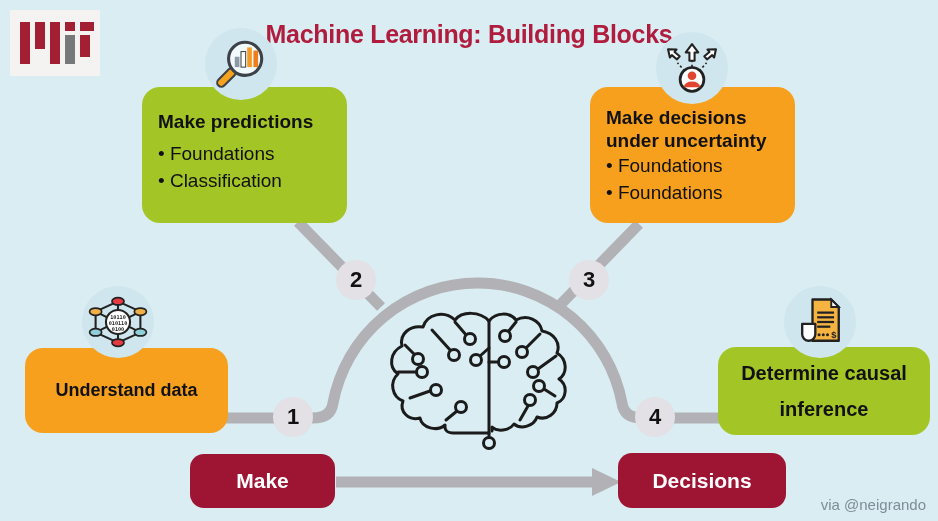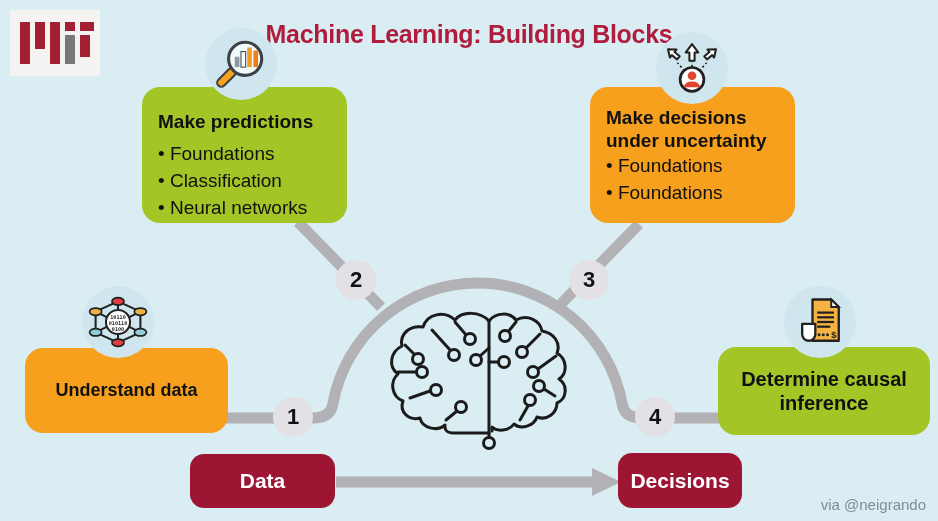--- a/index.html
+++ b/index.html
@@ -39,31 +39,31 @@
   #b-pred .inner{padding:23px 0 0 16px;}
   #b-unc{left:590px;top:87px;width:205px;height:136px;background:var(--orange);box-sizing:border-box;}
   #b-unc .inner{padding:19px 0 0 16px;}
   .block-title{font-size:19px;font-weight:bold;line-height:23px;}
   .block-items{margin-top:7px;font-size:19px;line-height:27px;}
   #b-und{left:25px;top:348px;width:203px;height:85px;background:var(--orange);
     display:flex;align-items:center;justify-content:center;}
   #b-und .block-title{font-size:18px;}
   #b-caus{left:718px;top:347px;width:212px;height:88px;background:var(--green);
     display:flex;align-items:center;justify-content:center;text-align:center;}
-  #b-caus .block-title{font-size:20px;line-height:24px;width:180px;}
+  #b-caus .block-title{font-size:20px;line-height:36px;width:180px;}
 
   .step{position:absolute;width:40px;height:40px;border-radius:50%;background:var(--step_circle);
     display:flex;align-items:center;justify-content:center;font-size:22px;font-weight:bold;color:#111;z-index:4;}
   #s1{left:273px;top:397px;} #s2{left:336px;top:260px;}
   #s3{left:569px;top:260px;} #s4{left:635px;top:397px;}
 
   .flow-btn{position:absolute;border-radius:14px;background:var(--crimson);z-index:2;
     display:flex;align-items:center;justify-content:center;color:#fff;font-size:21px;font-weight:bold;}
   #data-btn{left:190px;top:454px;width:145px;height:54px;}
-  #decisions-btn{left:618px;top:453px;width:124px;height:55px;}
+  #decisions-btn{left:618px;top:453px;width:168px;height:55px;}
 
   .credit{position:absolute;right:12px;bottom:8px;font-size:15px;
     color:var(--credit);z-index:3;}
 </style>
 </head>
 <body>
 
 <div class="canvas">
 
   <svg id="wires" width="938" height="521" viewBox="0 0 938 521">
@@ -211,21 +211,20 @@
       <path d="M 13 34 h 14 v 11 a 7 7 0 0 1 -14 0 Z" fill="#fff" stroke="#222" stroke-width="2.5" stroke-linejoin="round"></path>
     </svg>
   </div>
 
   <div class="block" id="b-pred">
     <div class="inner">
       <div class="block-title">Make predictions</div>
       <div class="block-items">
         <div>• Foundations</div>
         <div>• Classification</div>
-        <div>• Neural networks</div>
       </div>
     </div>
   </div>
 
   <div class="block" id="b-unc">
     <div class="inner">
       <div class="block-title" style="width:175px;">Make decisions under uncertainty</div>
       <div class="block-items" style="margin-top:0;">
         <div>• Foundations</div>
         <div>• Foundations</div>
@@ -239,18 +238,18 @@
 
   <div class="block" id="b-caus">
     <div class="block-title">Determine causal inference</div>
   </div>
 
   <div class="step" id="s1">1</div>
   <div class="step" id="s2">2</div>
   <div class="step" id="s3">3</div>
   <div class="step" id="s4">4</div>
 
-  <div class="flow-btn" id="data-btn">Data</div>
+  <div class="flow-btn" id="data-btn">Make</div>
   <div class="flow-btn" id="decisions-btn">Decisions</div>
 
   <div class="credit">via @neigrando</div>
 
 </div>
 
 </body></html>

